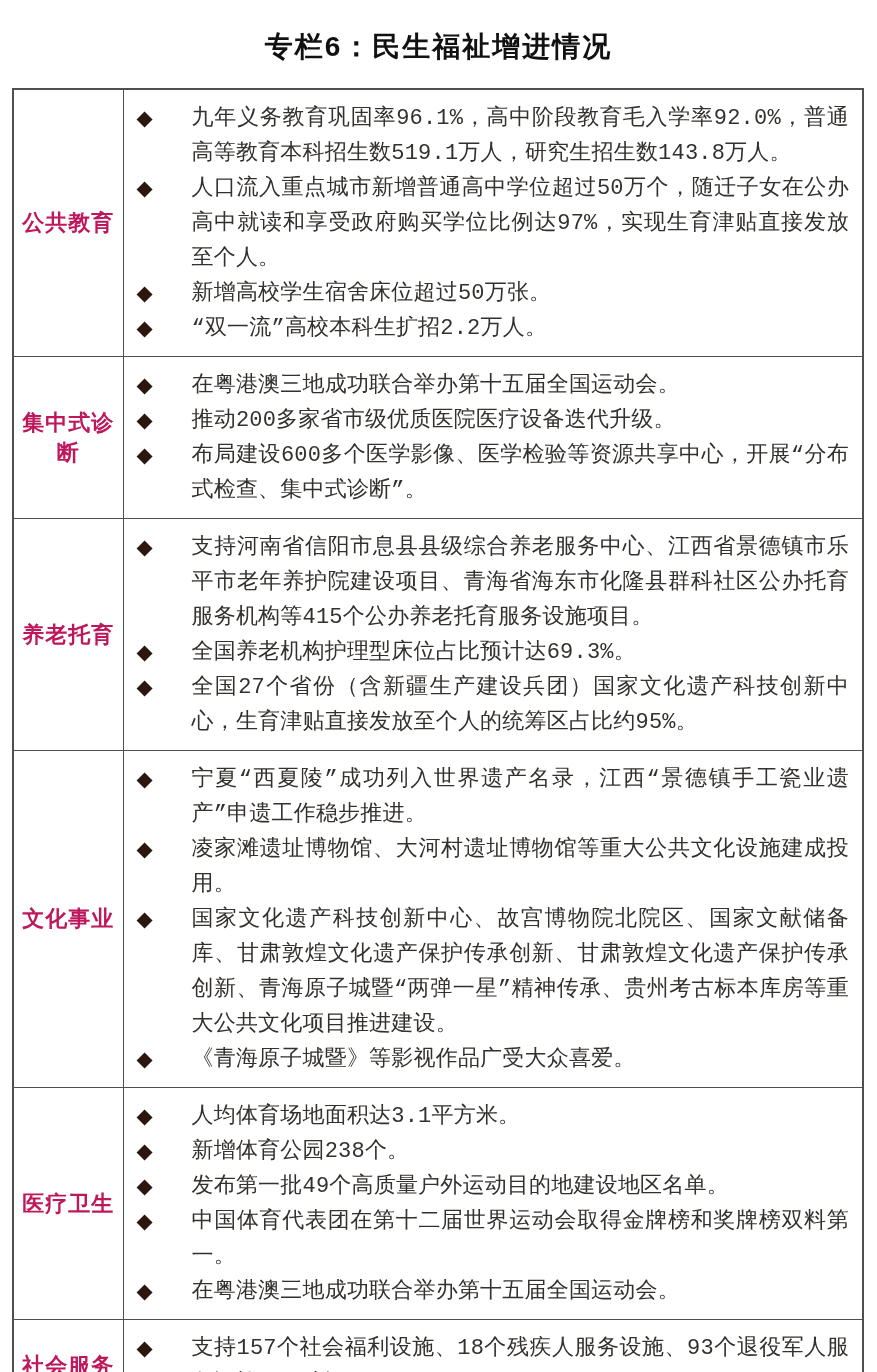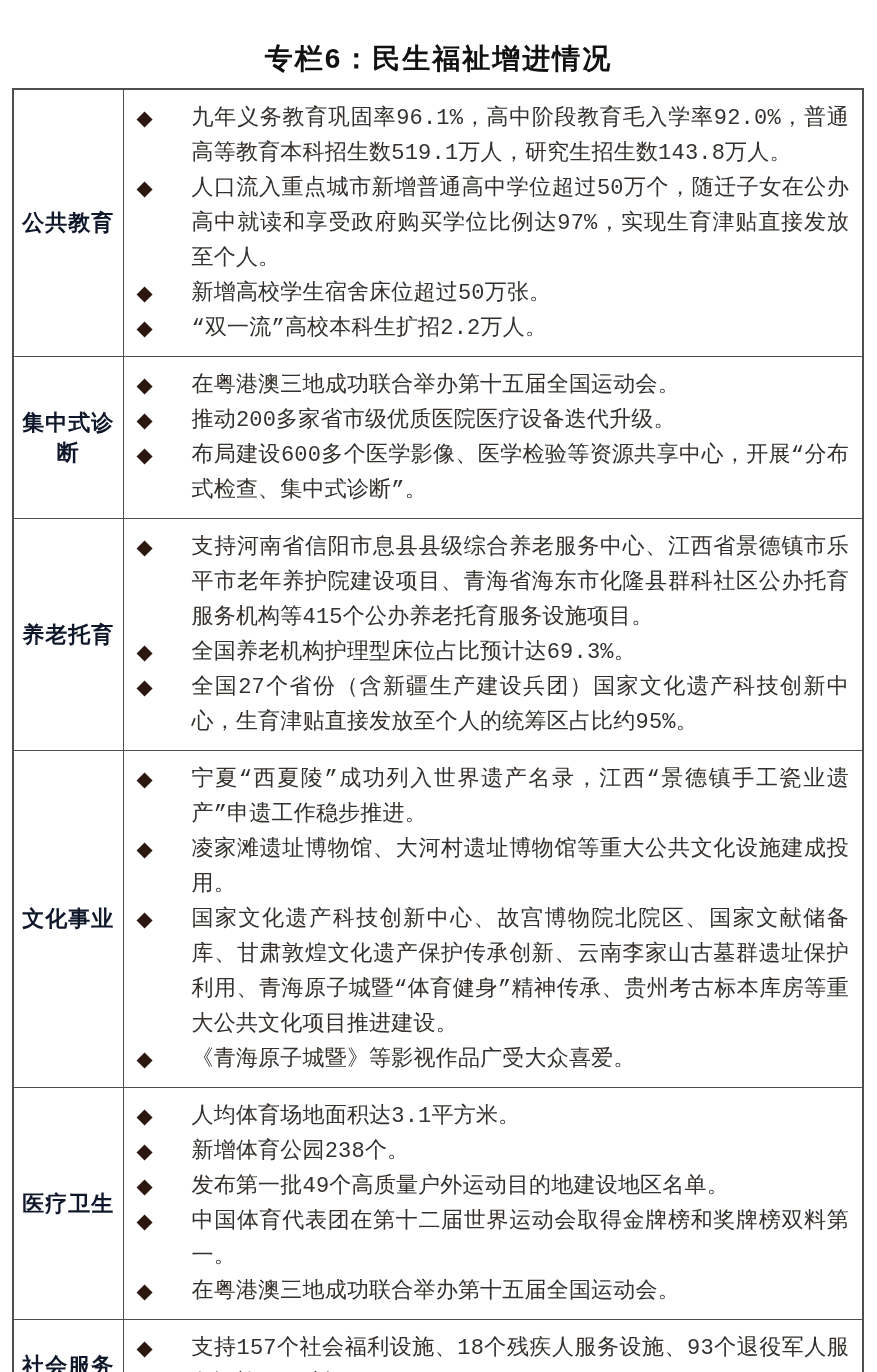--- a/index.html
+++ b/index.html
@@ -7,21 +7,21 @@
     margin: 0; padding: 0;
     background: #ffffff;
     width: 877px; height: 1372px;
     font-family: "Liberation Serif", "DejaVu Serif", serif;
     overflow: hidden;
   }
   .page { width: 877px; height: 1372px; position: relative; }
 
   .title {
     margin: 0;
-    padding-top: 40px;
+    padding-top: 28px;
     height: 60px;
     text-align: center;
     font-family: "Liberation Sans", "DejaVu Sans", sans-serif;
     font-weight: bold;
     font-size: 28px;
     letter-spacing: 2px;
     color: #111111;
   }
 
   table.panel {
@@ -44,21 +44,21 @@
   tbody tr:nth-child(4) { height: 332px; }
   tbody tr:nth-child(5) { height: 190px; }
   tbody tr:nth-child(6) { height: 87px;  }
 
   td.row-label {
     width: 110px;
     text-align: center;
     font-family: "Liberation Sans", "DejaVu Sans", sans-serif;
     font-weight: bold;
     font-size: 22px;
-    color: #0f172a;
+    color: #be185d;
     letter-spacing: 1px;
   }
 
   td.row-content { }
   .cell-content { padding: 11px 0 10px 0; }
 
   .bullet-item { display: flex; align-items: flex-start; }
   .diamond {
     flex: none;
     width: 68px;
@@ -154,21 +154,21 @@
               <div class="bullet-item">
                 <span class="diamond">◆</span>
                 <div class="bullet-text">宁夏“西夏陵”成功列入世界遗产名录，江西“景德镇手工瓷业遗产”申遗工作稳步推进。</div>
               </div>
               <div class="bullet-item">
                 <span class="diamond">◆</span>
                 <div class="bullet-text">凌家滩遗址博物馆、大河村遗址博物馆等重大公共文化设施建成投用。</div>
               </div>
               <div class="bullet-item">
                 <span class="diamond">◆</span>
-                <div class="bullet-text">国家文化遗产科技创新中心、故宫博物院北院区、国家文献储备库、甘肃敦煌文化遗产保护传承创新、云南李家山古墓群遗址保护利用、青海原子城暨“体育健身”精神传承、贵州考古标本库房等重大公共文化项目推进建设。</div>
+                <div class="bullet-text">国家文化遗产科技创新中心、故宫博物院北院区、国家文献储备库、甘肃敦煌文化遗产保护传承创新、甘肃敦煌文化遗产保护传承创新、青海原子城暨“两弹一星”精神传承、贵州考古标本库房等重大公共文化项目推进建设。</div>
               </div>
               <div class="bullet-item">
                 <span class="diamond">◆</span>
                 <div class="bullet-text">《青海原子城暨》等影视作品广受大众喜爱。</div>
               </div>
             </div>
           </td>
         </tr>
         <tr>
           <td class="row-label"><span>医疗卫生</span></td>

